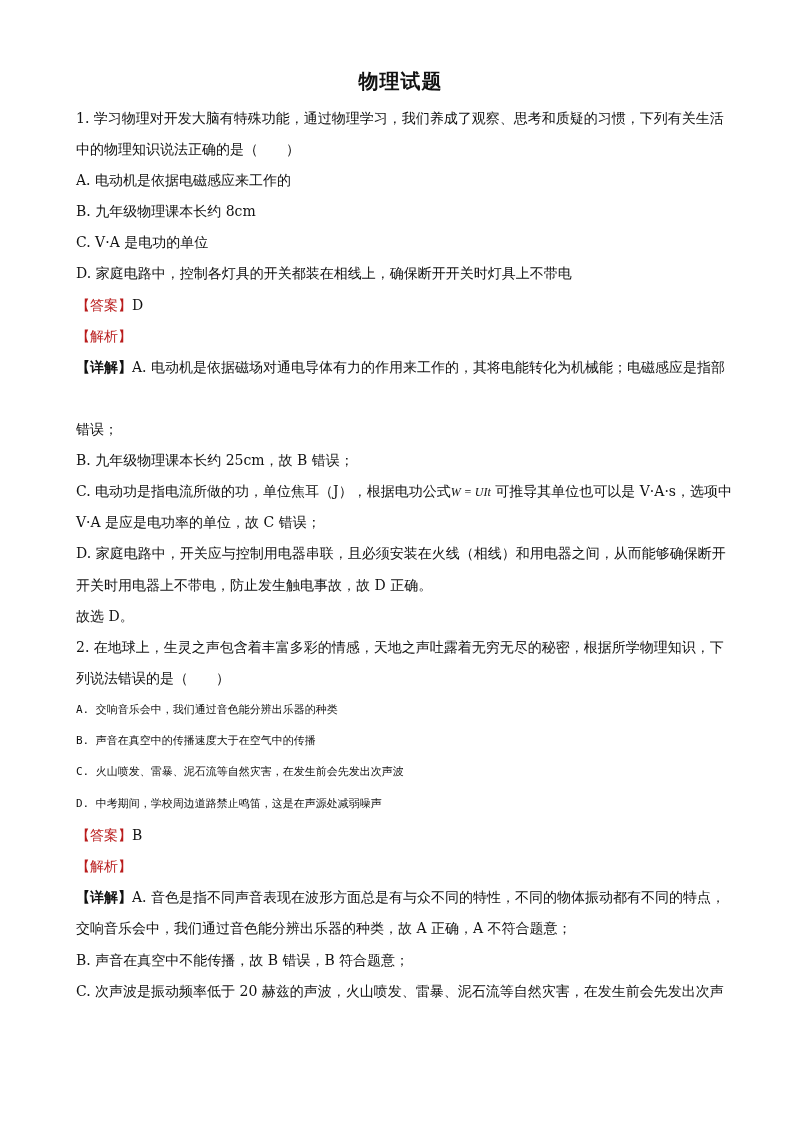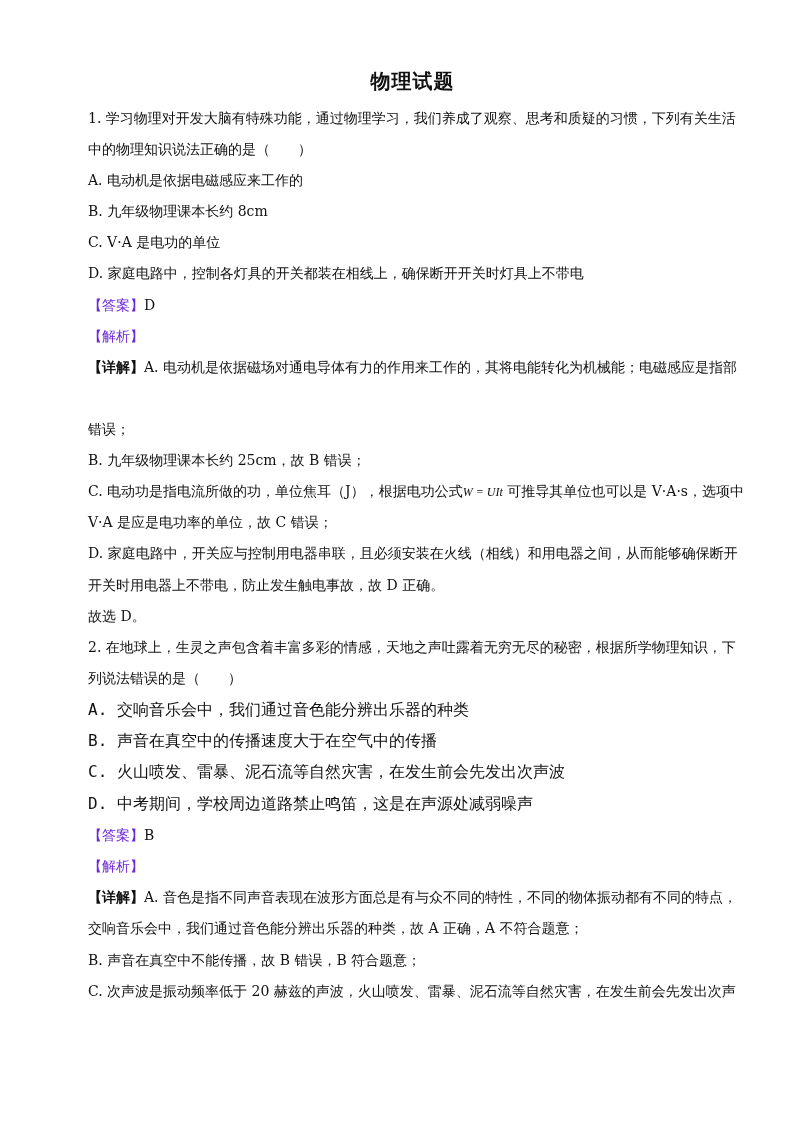--- a/index.html
+++ b/index.html
@@ -1,24 +1,24 @@
 <!DOCTYPE html>
 <html><head>
 <meta charset="utf-8">
 <style>
   html, body { margin: 0; padding: 0; background: #ffffff; }
   body { width: 793px; height: 1122px; position: relative; overflow: hidden;
          font-family: "DejaVu Serif", "Liberation Serif", serif; color: #111; }
-  .page { position: absolute; left: 16px; top: 0; width: 670px; height: 1122px; }
+  .page { position: absolute; left: 4px; top: 0; width: 670px; height: 1122px; }
   .title { position: absolute; top: 68px; left: 0; width: 793px; text-align: center;
            font-size: 20px; font-weight: bold; letter-spacing: 1px; }
   .line { position: absolute; left: 72px; width: 660px; font-size: 14px; line-height: 20px;
           white-space: nowrap; }
-  .opt2 { font-family: "DejaVu Sans Mono", "Liberation Mono", monospace; font-size: 16px; }
-  .blue { color: #6d28d9; }
+  .opt2 { font-family: "DejaVu Sans Mono", "Liberation Mono", monospace; font-size: 11px; }
+  .blue { color: #b91c1c; }
   .bold-br { font-weight: bold; }
   .math { font-family: "Liberation Serif", "DejaVu Serif", serif; font-style: italic; font-size: 12px; }
 </style>
 </head>
 <body>
 
 <div class="page">
   <div class="title">物理试题</div>
 
   <div class="line" style="top:108px">1. 学习物理对开发大脑有特殊功能，通过物理学习，我们养成了观察、思考和质疑的习惯，下列有关生活</div>

